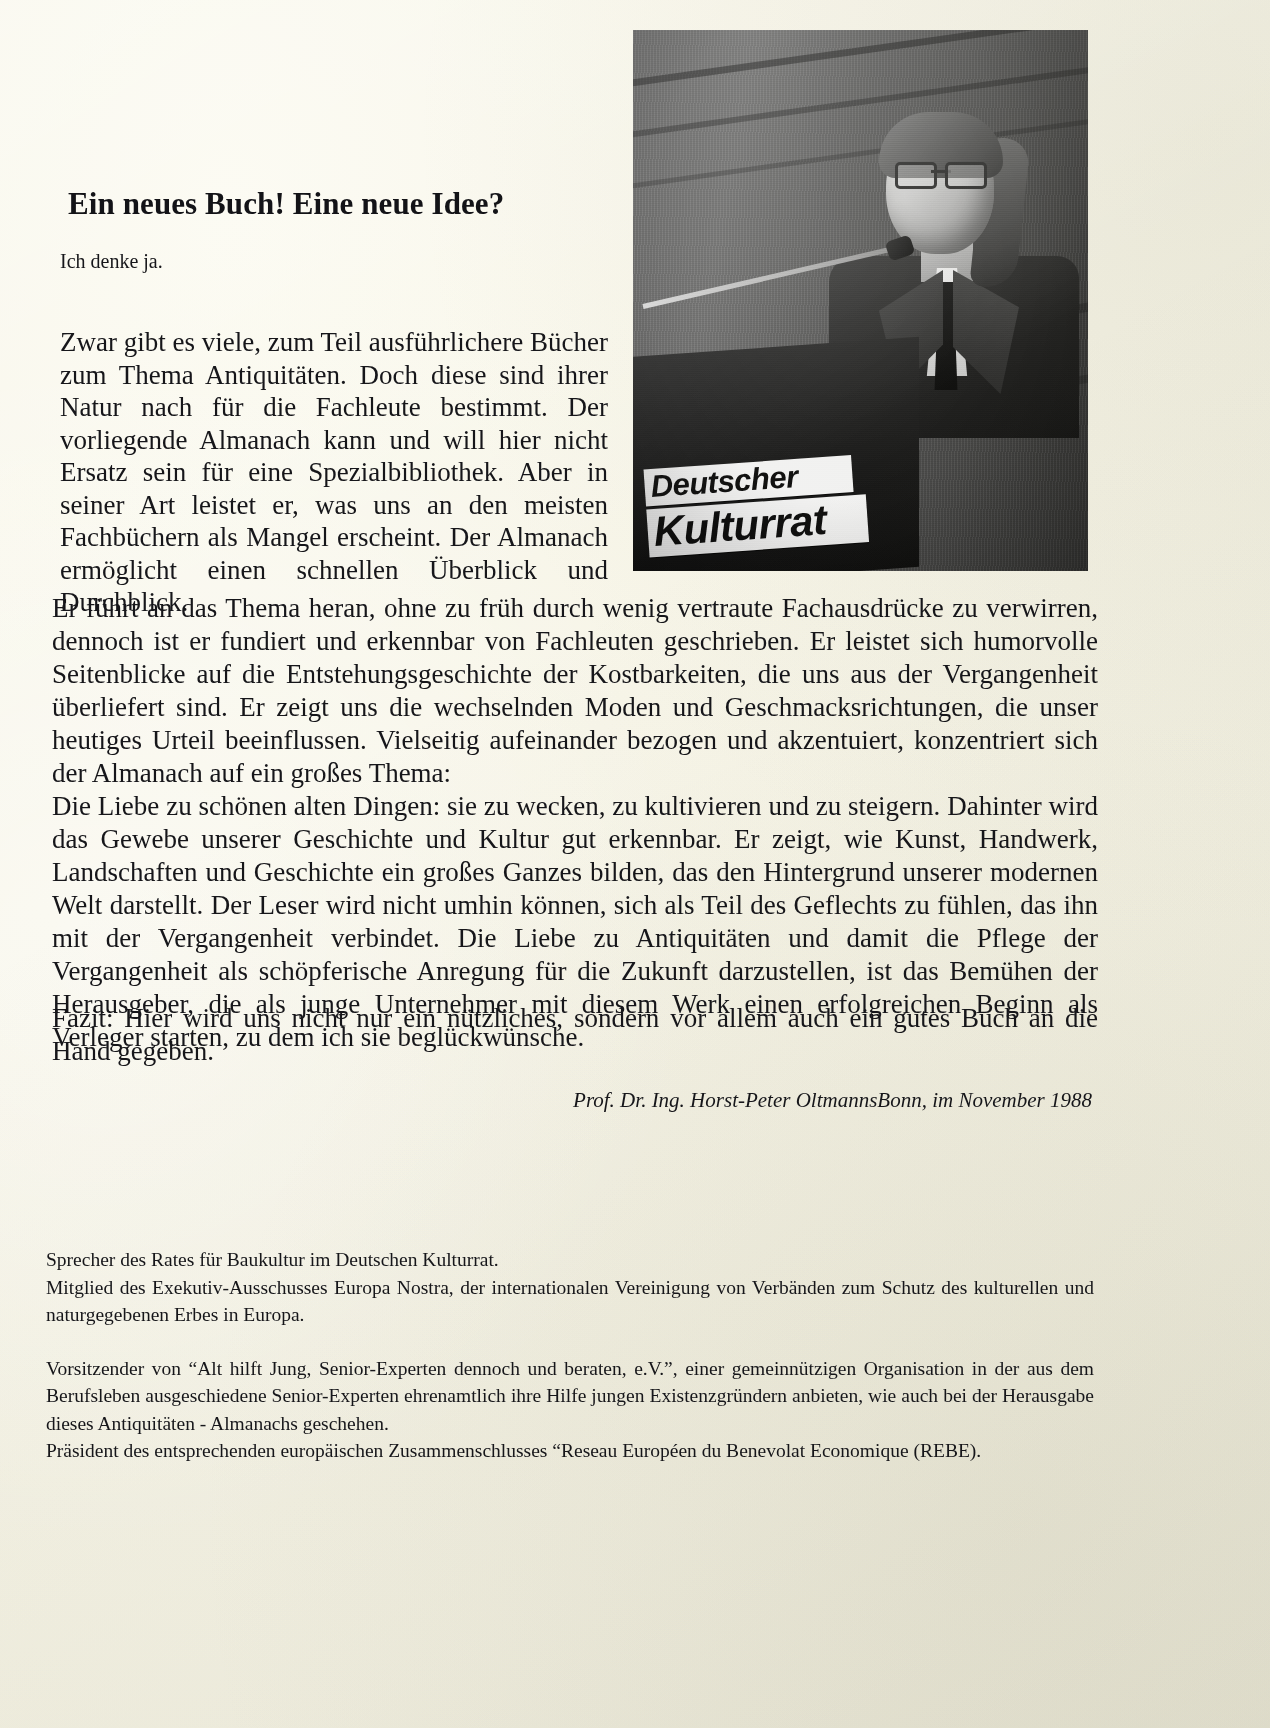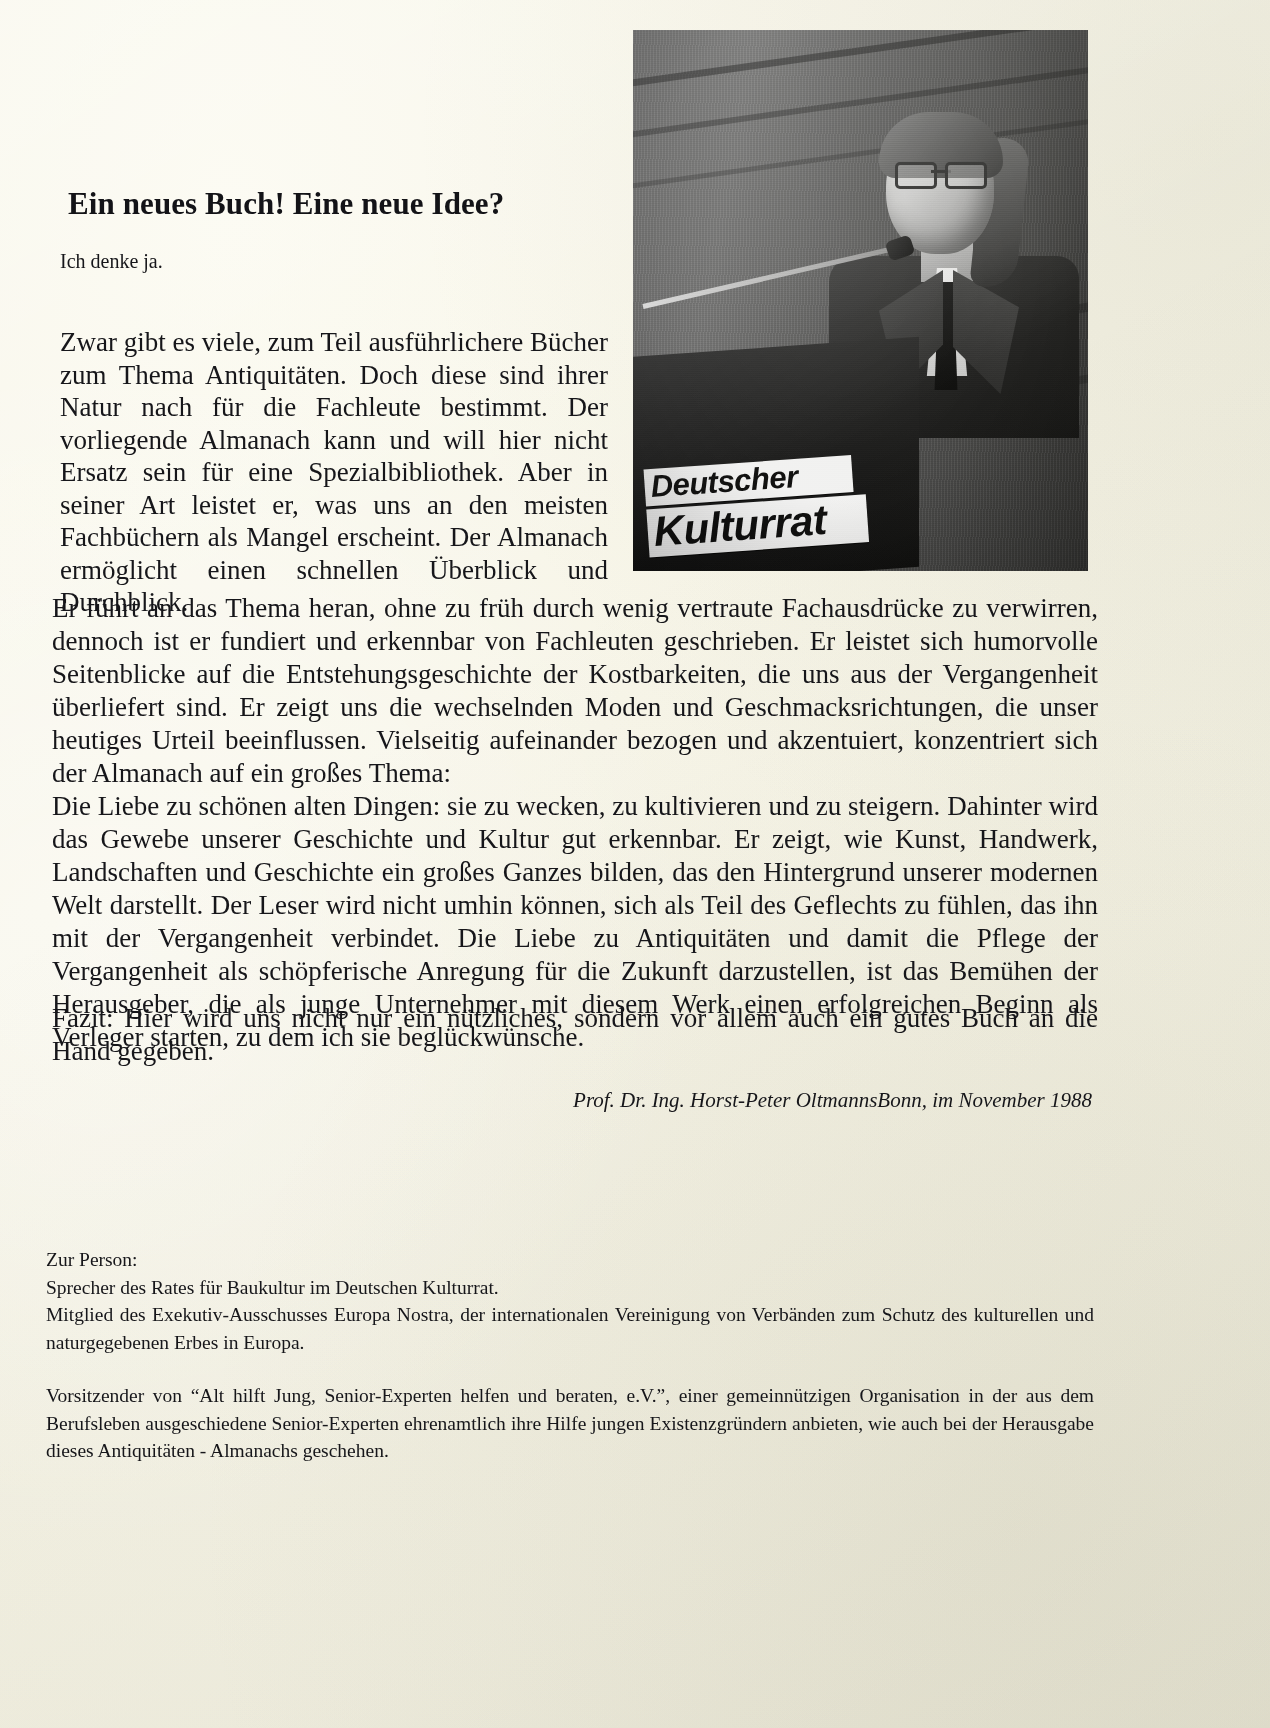--- a/index.html
+++ b/index.html
@@ -332,21 +332,21 @@
     <div class="para-wide p-third">Die Liebe zu schönen alten Dingen: sie zu wecken, zu kultivieren und zu steigern. Dahinter wird das Gewebe unserer Geschichte und Kultur gut erkennbar. Er zeigt, wie Kunst, Handwerk, Landschaften und Geschichte ein großes Ganzes bilden, das den Hintergrund unserer modernen Welt darstellt. Der Leser wird nicht umhin können, sich als Teil des Geflechts zu fühlen, das ihn mit der Vergangenheit verbindet. Die Liebe zu Antiquitäten und damit die Pflege der Vergangenheit als schöpferische Anregung für die Zukunft darzustellen, ist das Bemühen der Herausgeber, die als junge Unternehmer mit diesem Werk einen erfolgreichen Beginn als Verleger starten, zu dem ich sie beglückwünsche.</div>
 
     <div class="para-wide p-fazit">Fazit: Hier wird uns nicht nur ein nützliches, sondern vor allem auch ein gutes Buch an die Hand gegeben.</div>
 
     <div class="signature">
       <span>Prof. Dr. Ing. Horst-Peter Oltmanns</span>
       <span>Bonn, im November 1988</span>
     </div>
 
     <div class="bio">
-      <p>Zur Person:</p>
       <p>Sprecher des Rates für Baukultur im Deutschen Kulturrat.</p>
       <p class="just">Mitglied des Exekutiv-Ausschusses Europa Nostra, der internationalen Vereinigung von Verbänden zum Schutz des kulturellen und naturgegebenen Erbes in Europa.</p>
       <div class="spacer"></div>
-      <p class="just">Vorsitzender von “Alt hilft Jung, Senior-Experten helfen und beraten, e.V.”, einer gemeinnützigen Organisation in der aus dem Berufsleben ausgeschiedene Senior-Experten ehrenamtlich ihre Hilfe jungen Existenzgründern anbieten, wie auch bei der Herausgabe dieses Antiquitäten - Almanachs geschehen.</p>
+      <p class="just">Vorsitzender von “Alt hilft Jung, Senior-Experten dennoch und beraten, e.V.”, einer gemeinnützigen Organisation in der aus dem Berufsleben ausgeschiedene Senior-Experten ehrenamtlich ihre Hilfe jungen Existenzgründern anbieten, wie auch bei der Herausgabe dieses Antiquitäten - Almanachs geschehen.</p>
+      <p>Präsident des entsprechenden europäischen Zusammenschlusses “Reseau Européen du Benevolat Economique (REBE).</p>
     </div>
 
   </div>
 </div>
 
 </body></html>

